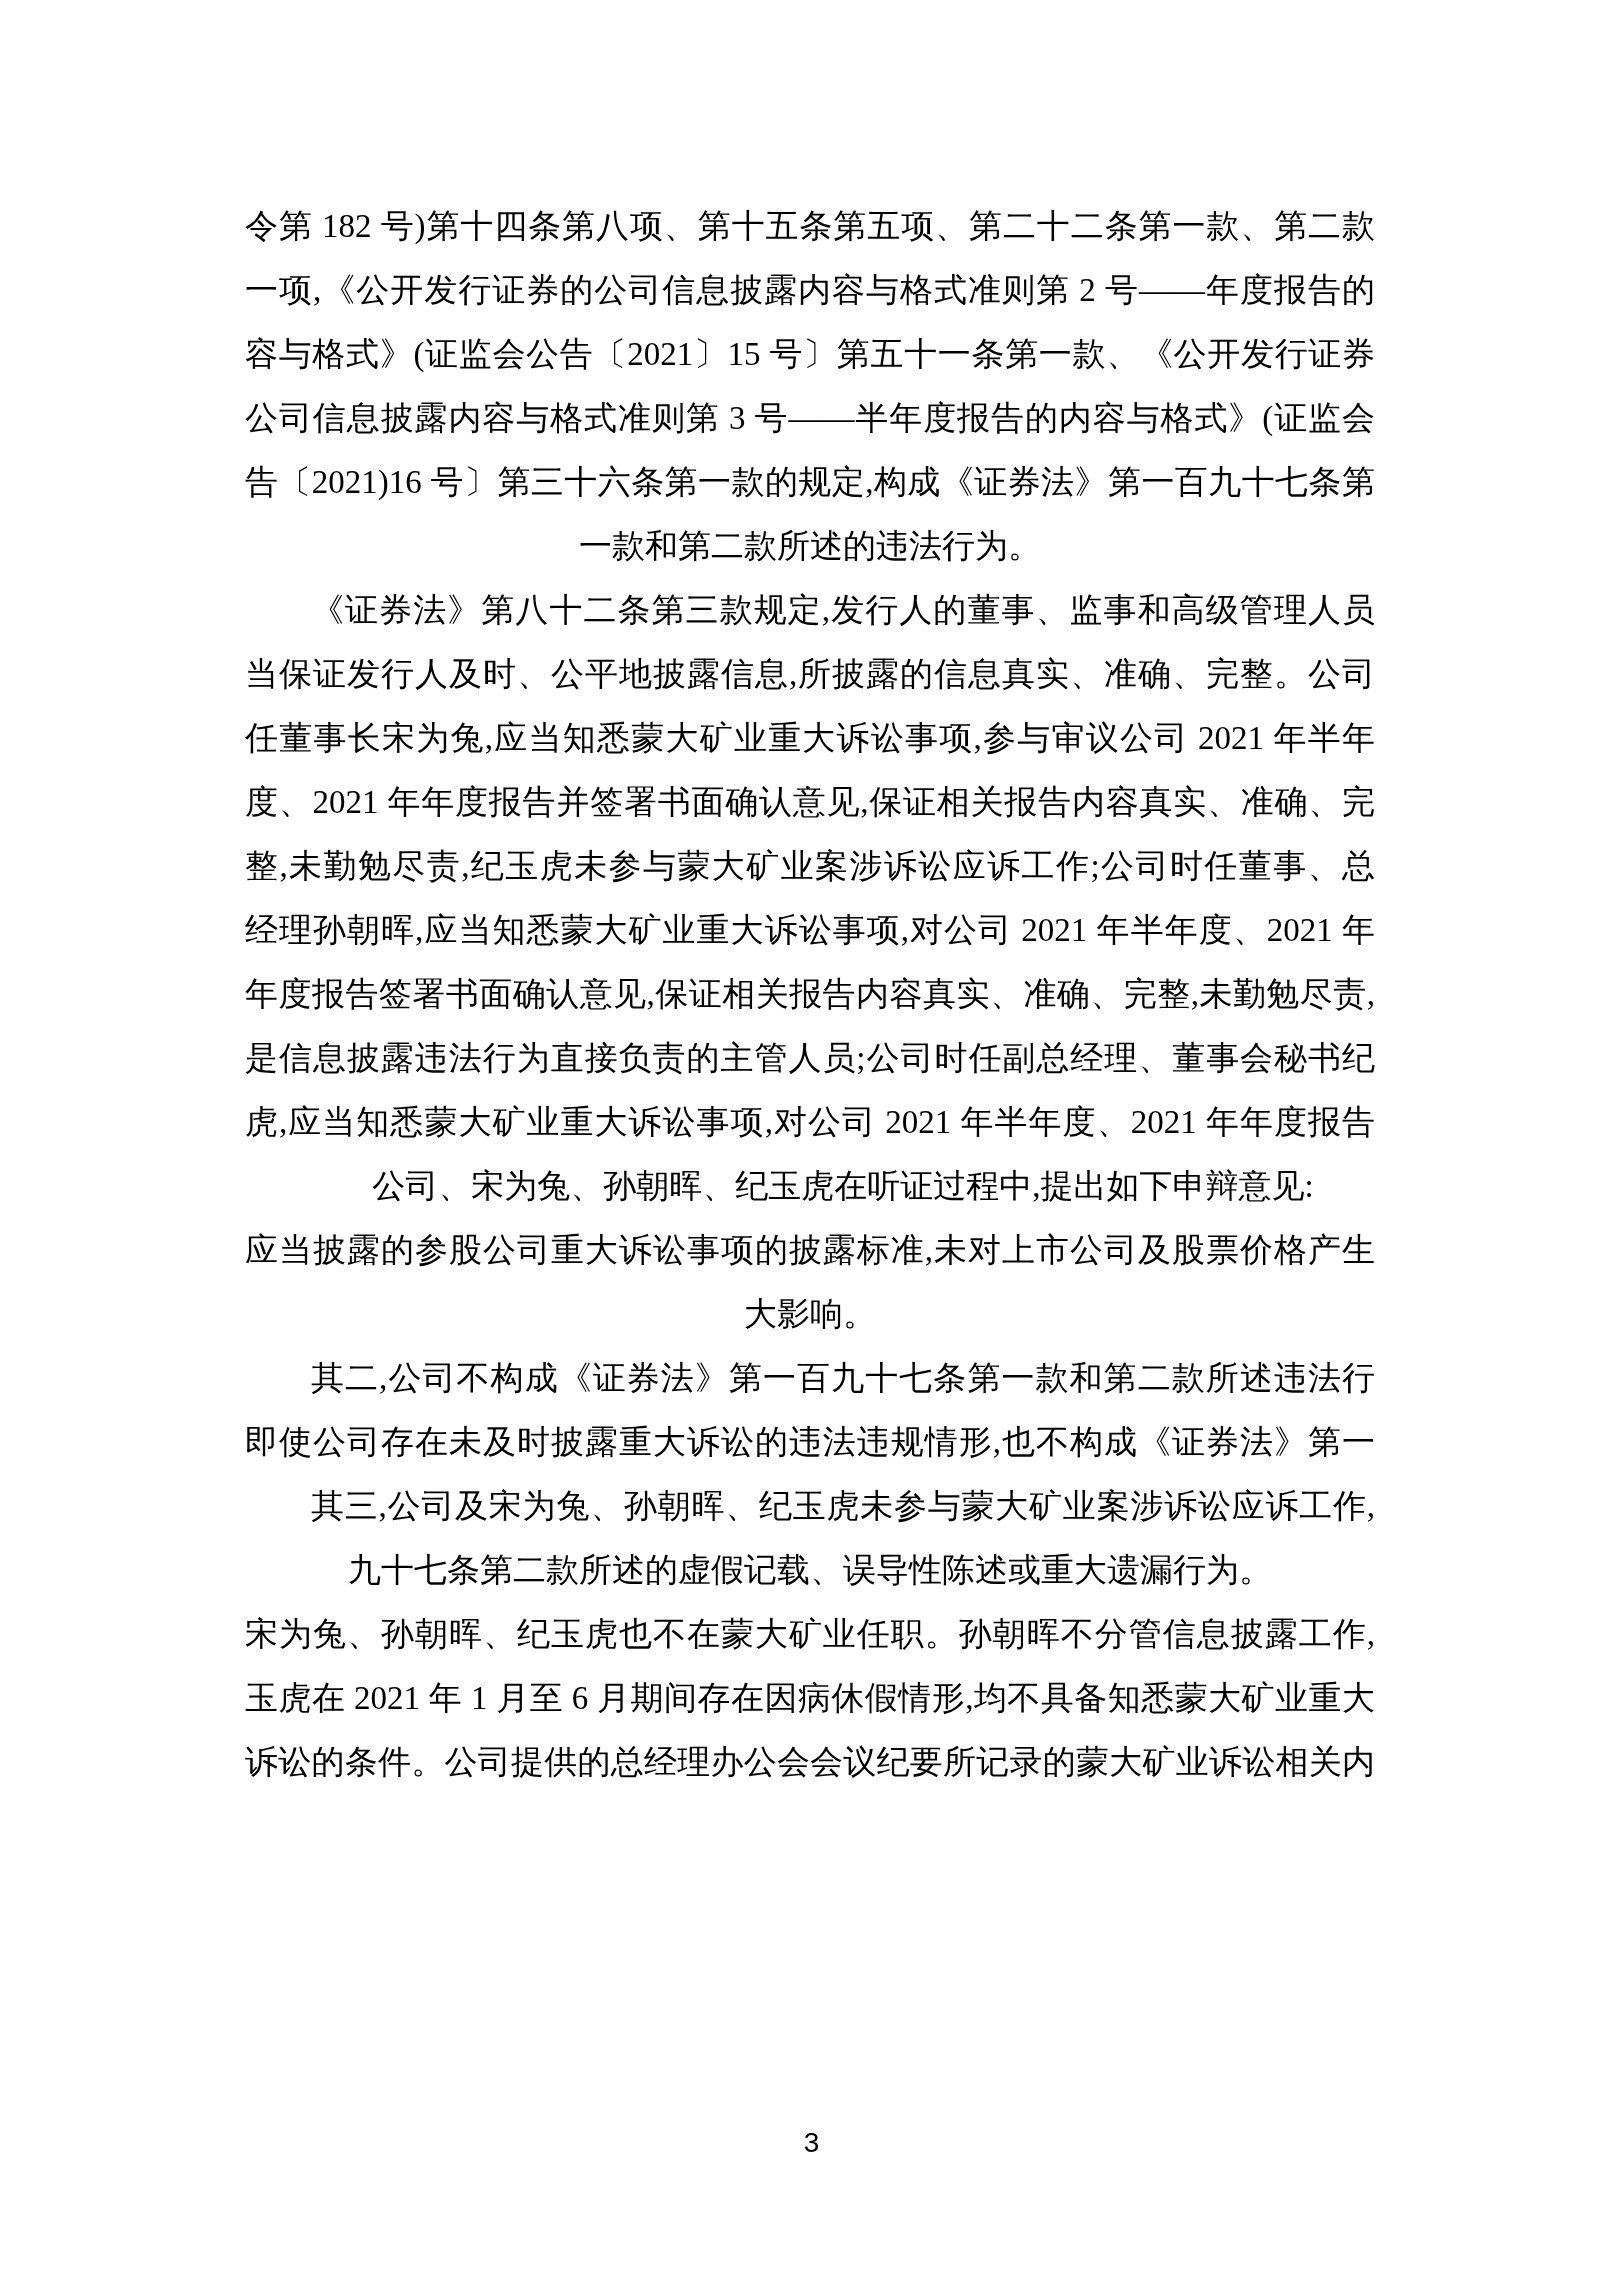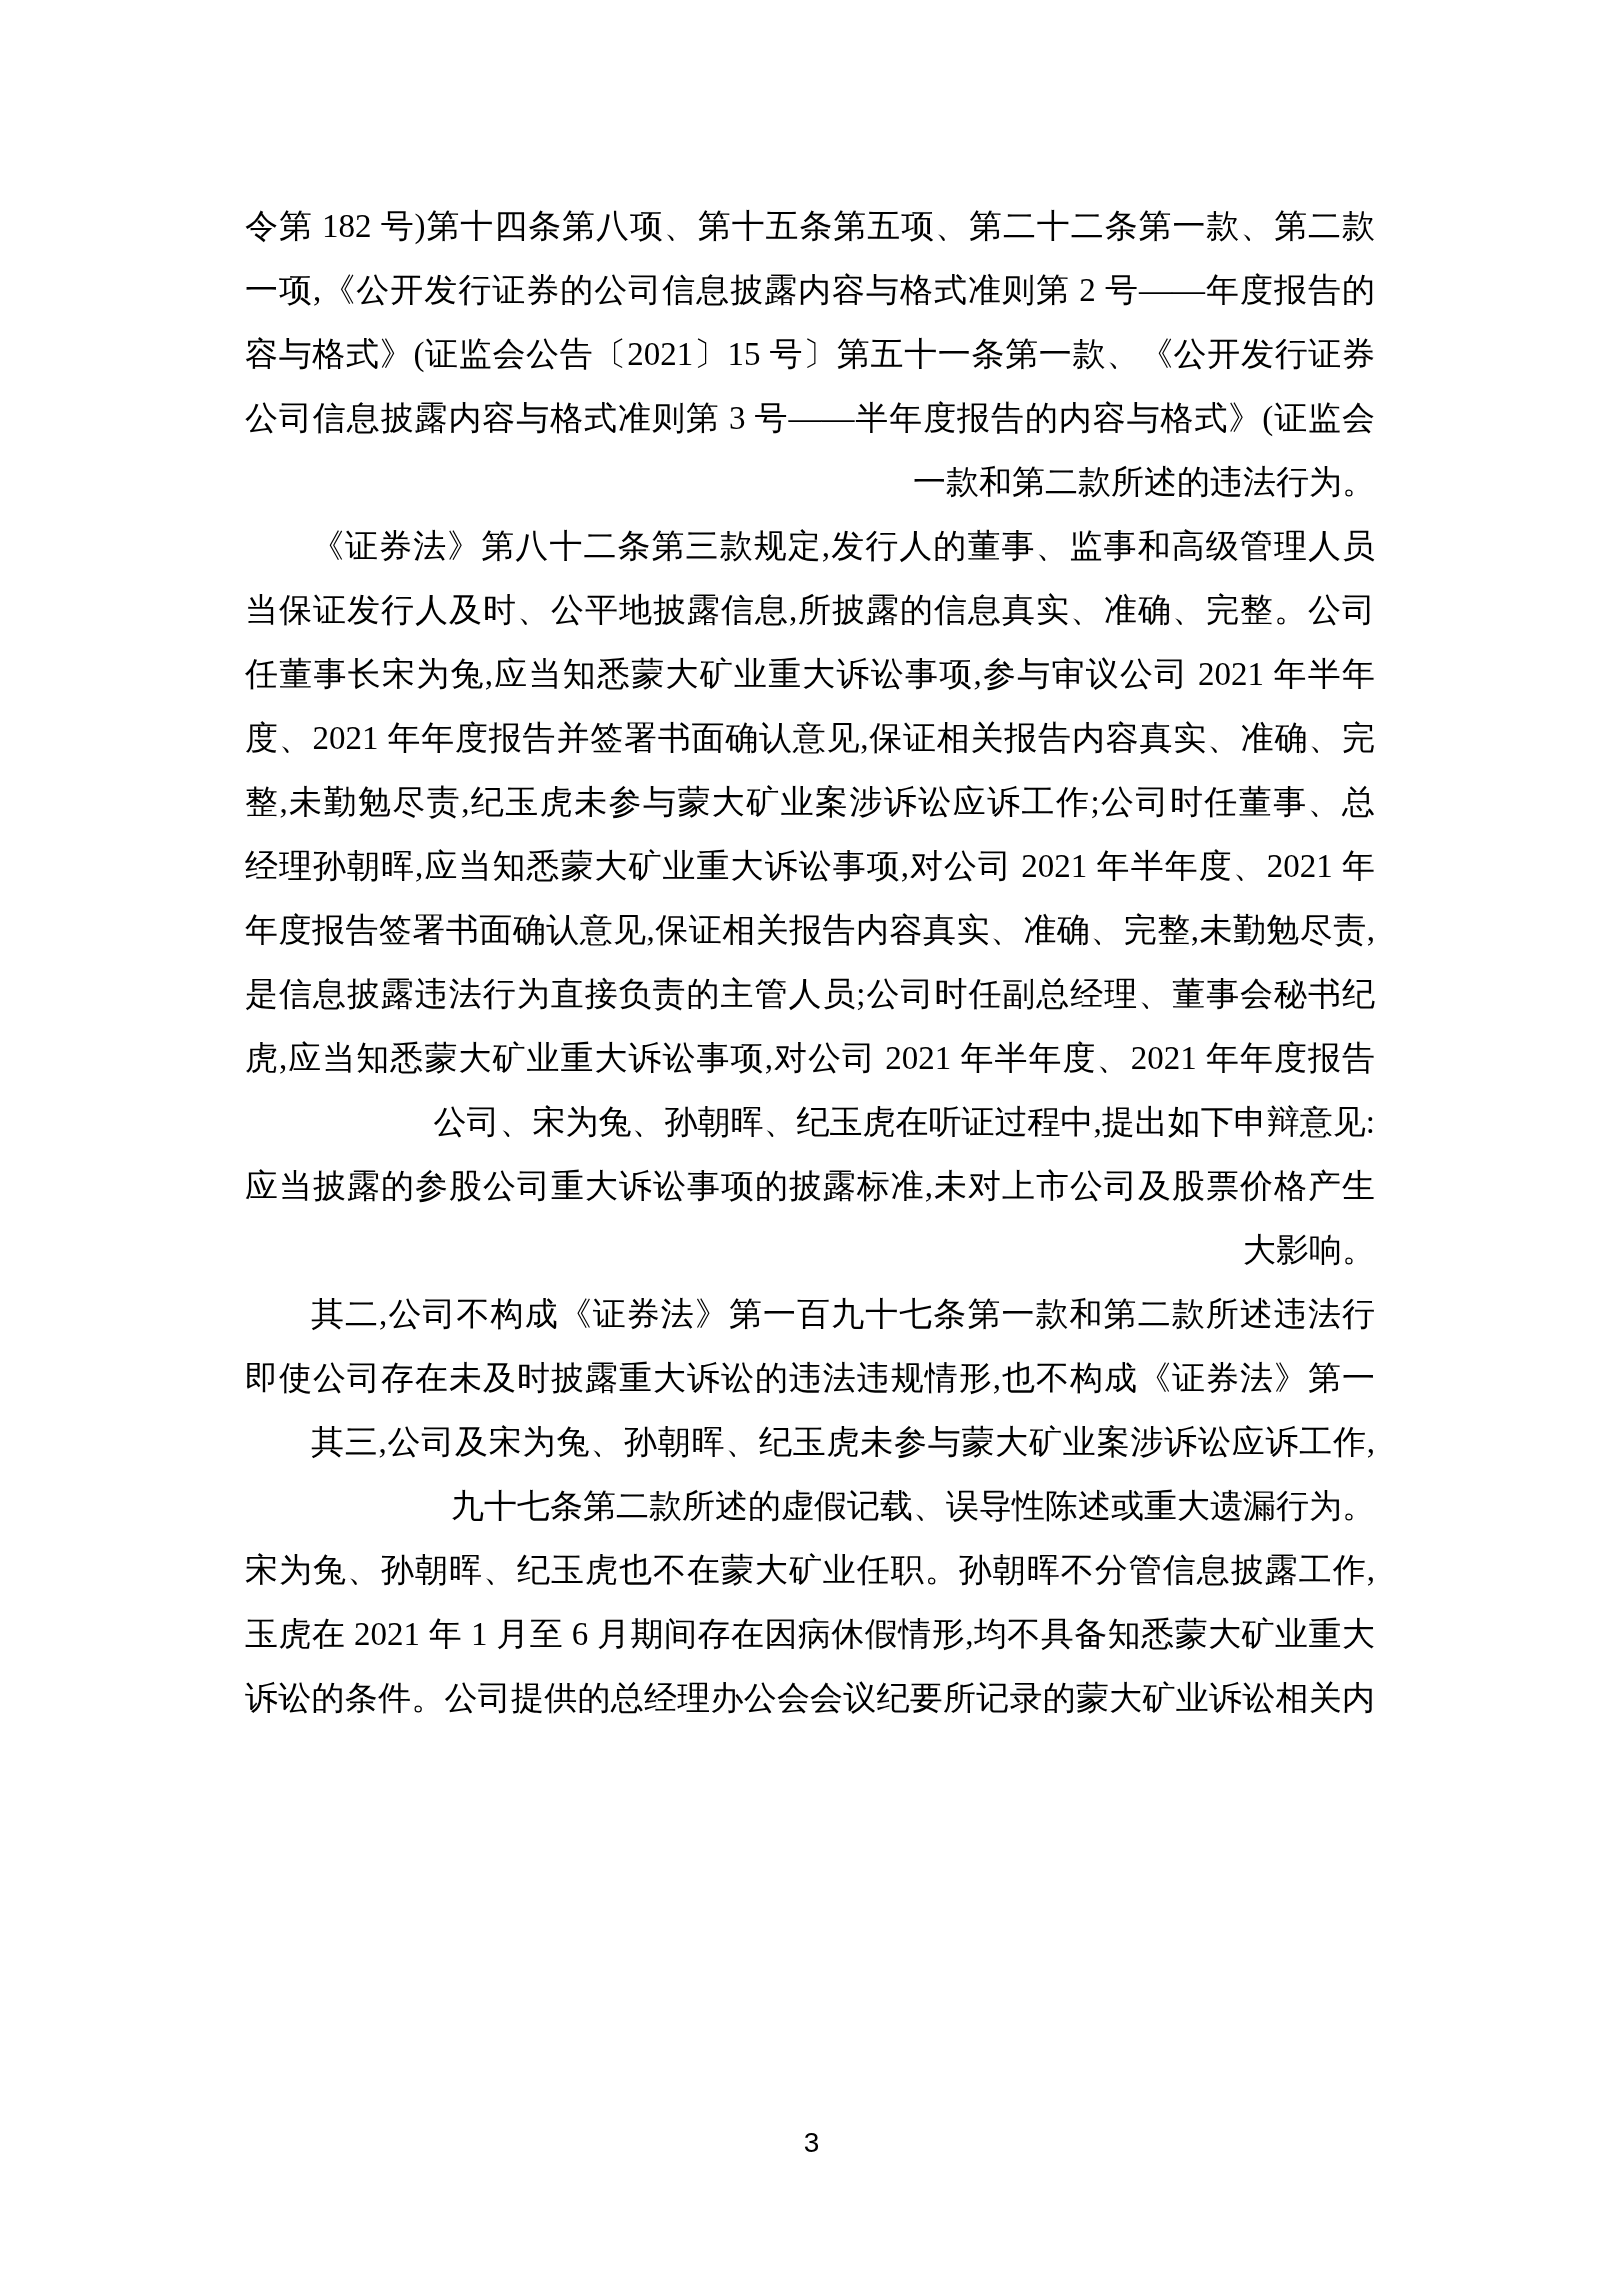--- a/index.html
+++ b/index.html
@@ -20,21 +20,21 @@
     position: absolute;
     left: 245px;
     top: 194px;
     width: 1130px;
   }
   .line {
     font-size: 33px;
     height: 64px;
     line-height: 64px;
     white-space: nowrap;
-    text-align: right;
+    text-align: center;
     overflow: visible;
   }
   .line.justify {
     white-space: normal;
     text-align: justify;
     text-align-last: justify;
     overflow: hidden;
   }
   .line.indent {
     text-indent: 2em;
@@ -53,20 +53,21 @@
 </style>
 </head>
 <body>
 
 <div class="page">
   <div class="doc-body">
       <div class="line justify">令第 182 号)第十四条第八项、第十五条第五项、第二十二条第一款、第二款第</div>
       <div class="line justify">一项,《公开发行证券的公司信息披露内容与格式准则第 2 号——年度报告的内</div>
       <div class="line justify">容与格式》(证监会公告〔2021〕15 号〕第五十一条第一款、《公开发行证券的</div>
       <div class="line justify">公司信息披露内容与格式准则第 3 号——半年度报告的内容与格式》(证监会公</div>
+      <div class="line justify">告〔2021)16 号〕第三十六条第一款的规定,构成《证券法》第一百九十七条第</div>
       <div class="line">一款和第二款所述的违法行为。</div>
       <div class="line justify indent">《证券法》第八十二条第三款规定,发行人的董事、监事和高级管理人员应</div>
       <div class="line justify">当保证发行人及时、公平地披露信息,所披露的信息真实、准确、完整。公司时</div>
       <div class="line justify">任董事长宋为兔,应当知悉蒙大矿业重大诉讼事项,参与审议公司 2021 年半年</div>
       <div class="line justify">度、2021 年年度报告并签署书面确认意见,保证相关报告内容真实、准确、完</div>
       <div class="line justify">整,未勤勉尽责,纪玉虎未参与蒙大矿业案涉诉讼应诉工作;公司时任董事、总</div>
       <div class="line justify">经理孙朝晖,应当知悉蒙大矿业重大诉讼事项,对公司 2021 年半年度、2021 年</div>
       <div class="line justify">年度报告签署书面确认意见,保证相关报告内容真实、准确、完整,未勤勉尽责,</div>
       <div class="line justify">是信息披露违法行为直接负责的主管人员;公司时任副总经理、董事会秘书纪玉</div>
       <div class="line justify">虎,应当知悉蒙大矿业重大诉讼事项,对公司 2021 年半年度、2021 年年度报告</div>

